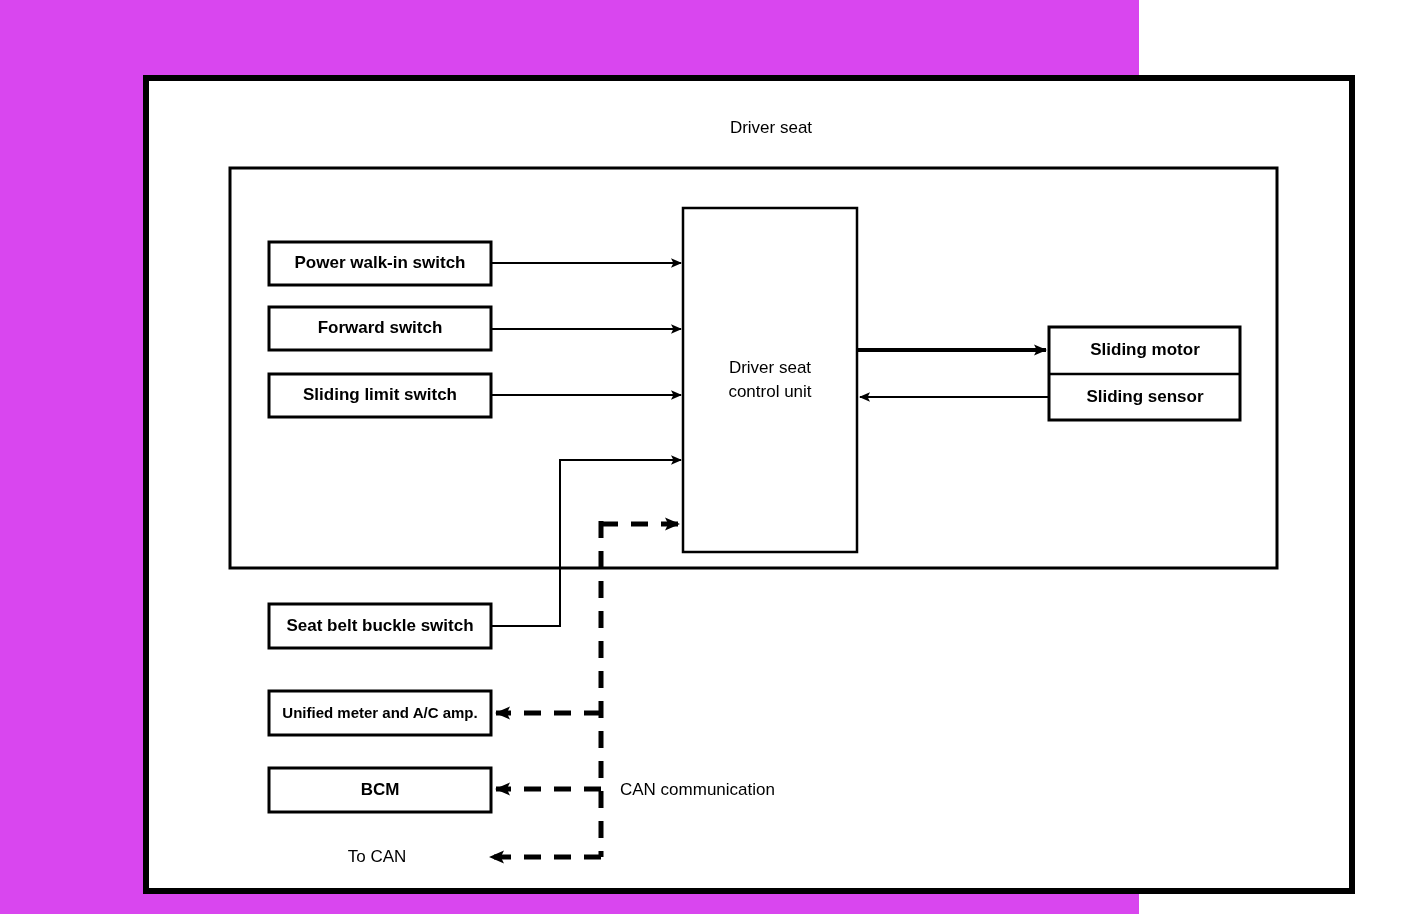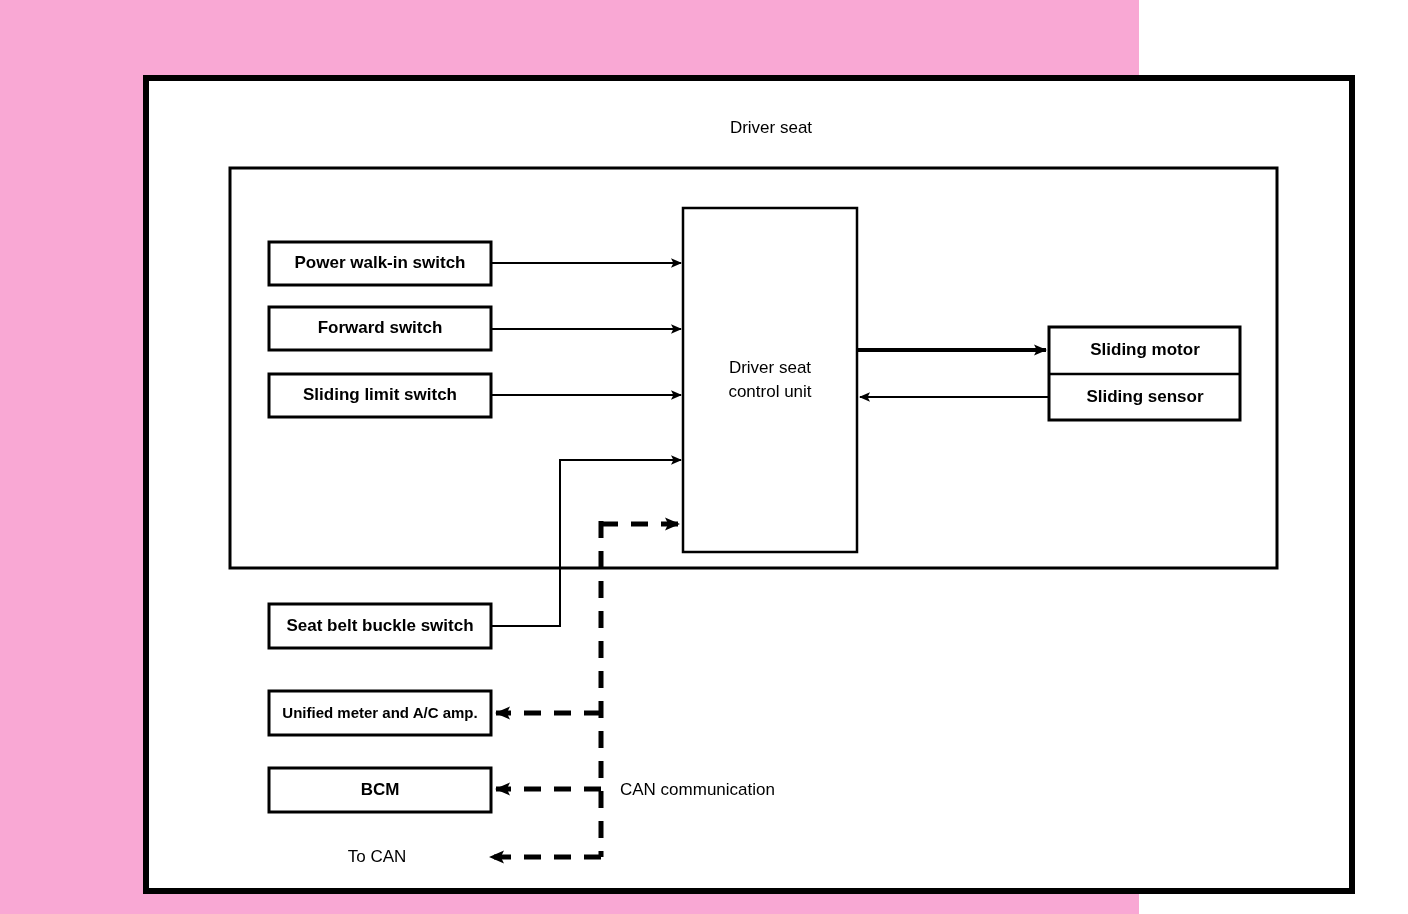--- a/index.html
+++ b/index.html
@@ -10,21 +10,21 @@
   body {
     width: 1408px;
     height: 914px;
     font-family: "Liberation Sans", sans-serif;
     overflow: hidden;
   }
   #diagram-root {
     position: relative;
     width: 1139px;
     height: 914px;
-    background: #f9a8d4;
+    background: #d946ef;
   }
   svg.diagram-svg {
     display: block;
     width: 1408px;
     height: 914px;
   }
   .box-rect {
     fill: #ffffff;
     stroke: #000000;
     stroke-width: 3;

